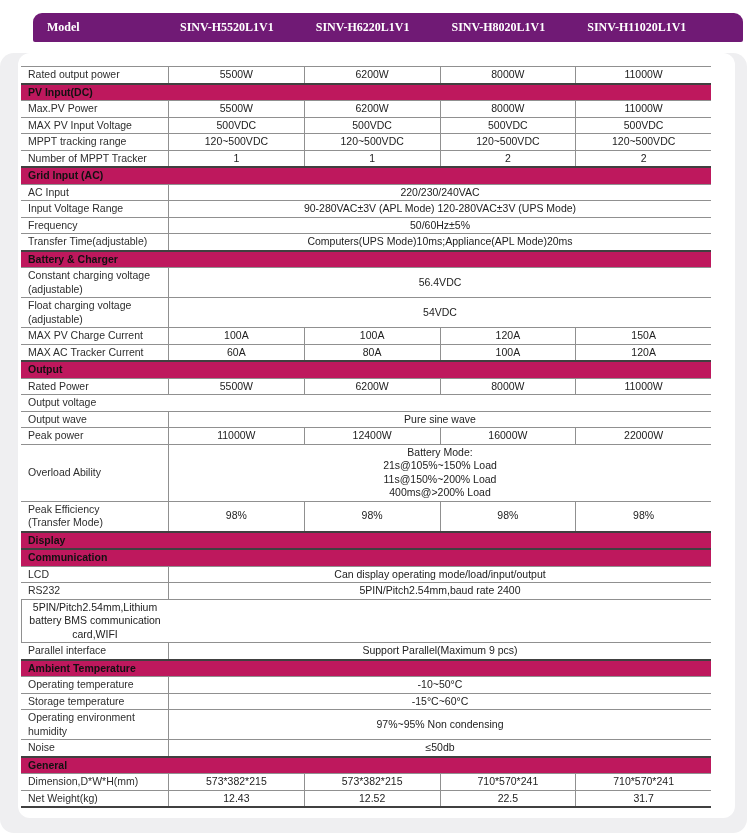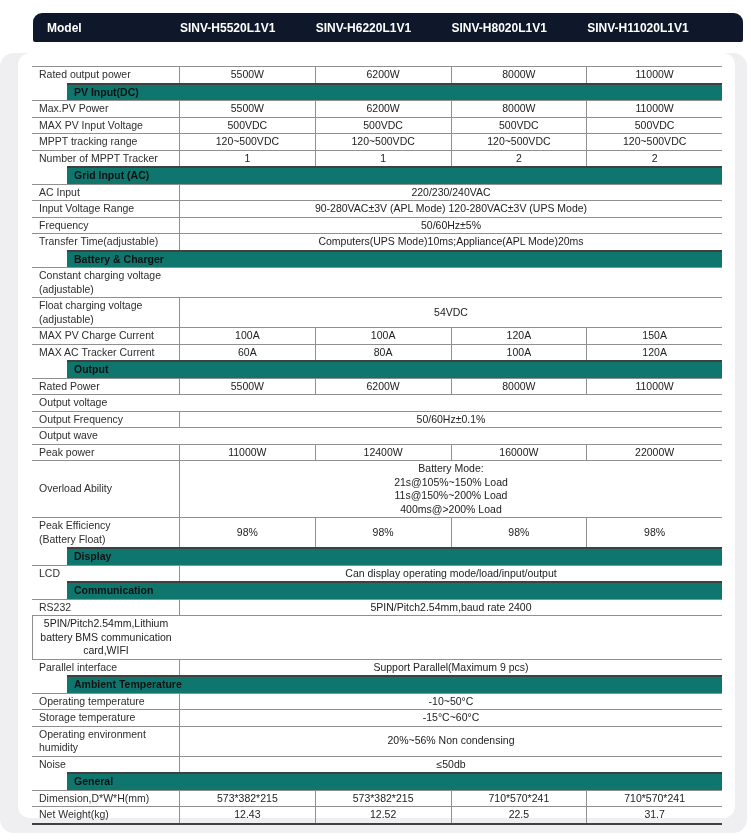--- a/index.html
+++ b/index.html
@@ -5,32 +5,32 @@
   html,body{margin:0;padding:0;background:#ffffff;}
   body{font-family:"Liberation Sans","DejaVu Sans",sans-serif;}
   .stage{position:relative;width:751px;height:840px;background:#ffffff;overflow:hidden;}
 
   .panel-bg{position:absolute;left:0;top:53px;width:747px;height:780px;
             background:#efeff1;border-radius:14px;}
   .card{position:absolute;left:18px;top:53px;width:717px;height:765px;
         background:#ffffff;border-radius:12px;}
 
   .header-bar{position:absolute;left:33px;top:13px;width:710px;height:29px;
-              background:#0f172a;border-radius:9px 9px 2px 2px;}
+              background:#701a75;border-radius:9px 9px 2px 2px;font-family:Liberation Serif, serif;}
   .header-grid{position:absolute;left:0;top:0;width:690px;height:29px;
                display:grid;grid-template-columns:147px repeat(4,1fr);align-items:center;}
   .hcell{color:#ffffff;font-weight:bold;font-size:12px;text-align:left;white-space:nowrap;}
   .hcell.hlabel{text-align:left;padding-left:14px;}
 
-  .spec-table{position:absolute;left:32px;top:66px;width:690px;
+  .spec-table{position:absolute;left:21px;top:66px;width:690px;
               border-bottom:2px solid #404040;}
   .tr{display:grid;border-top:1px solid #909090;}
   .tr.values{grid-template-columns:147px repeat(4,1fr);}
   .tr.span{grid-template-columns:147px 1fr;}
-  .tr.section{grid-template-columns:1fr;border-top:2px solid #404040;background:#0f766e;margin-left:35px;}
+  .tr.section{grid-template-columns:1fr;border-top:2px solid #404040;background:#be185d;}
   .td{display:flex;align-items:center;justify-content:center;
       font-size:10.5px;line-height:13.5px;color:#222222;
       padding:1px 6px;text-align:center;white-space:pre-line;box-sizing:border-box;}
   .td.label{justify-content:flex-start;text-align:left;padding-left:7px;color:#2e2e2e;}
   .tr.section .td{font-weight:bold;color:#111111;justify-content:flex-start;text-align:left;padding-left:7px;}
   .tr.values .td.val, .tr.span .td.val{border-left:1px solid #909090;}
 </style>
 </head>
 <body>
 
@@ -105,20 +105,21 @@
       <div class="tr span">
         <div class="td label">Transfer Time(adjustable)</div>
         <div class="td val">Computers(UPS Mode)10ms;Appliance(APL Mode)20ms</div>
       </div>
       <div class="tr section">
         <div class="td label">Battery &amp; Charger</div>
       </div>
       <div class="tr span">
         <div class="td label">Constant charging voltage
 (adjustable)</div>
+        <div class="td val">56.4VDC</div>
       </div>
       <div class="tr span">
         <div class="td label">Float charging voltage
 (adjustable)</div>
         <div class="td val">54VDC</div>
       </div>
       <div class="tr values">
         <div class="td label">MAX PV Charge Current</div>
         <div class="td val">100A</div>
         <div class="td val">100A</div>
@@ -139,58 +140,55 @@
         <div class="td label">Rated Power</div>
         <div class="td val">5500W</div>
         <div class="td val">6200W</div>
         <div class="td val">8000W</div>
         <div class="td val">11000W</div>
       </div>
       <div class="tr span">
         <div class="td label">Output voltage</div>
       </div>
       <div class="tr span">
-        <div class="td label">Output Frequency</div>
-        <div class="td val">50/60Hz±0.1%</div>
-      </div>
-      <div class="tr span">
         <div class="td label">Output wave</div>
+        <div class="td val">Pure sine wave</div>
       </div>
       <div class="tr values">
         <div class="td label">Peak power</div>
         <div class="td val">11000W</div>
         <div class="td val">12400W</div>
         <div class="td val">16000W</div>
         <div class="td val">22000W</div>
       </div>
       <div class="tr span">
         <div class="td label">Overload Ability</div>
         <div class="td val">Battery Mode:
 21s@105%~150% Load
 11s@150%~200% Load
 400ms@&gt;200% Load</div>
       </div>
       <div class="tr values">
         <div class="td label">Peak Efficiency
-(Battery Float)</div>
+(Transfer Mode)</div>
         <div class="td val">98%</div>
         <div class="td val">98%</div>
         <div class="td val">98%</div>
         <div class="td val">98%</div>
       </div>
       <div class="tr section">
         <div class="td label">Display</div>
+      </div>
+      <div class="tr section">
+        <div class="td label">Communication</div>
       </div>
       <div class="tr span">
         <div class="td label">LCD</div>
         <div class="td val">Can display operating mode/load/input/output</div>
       </div>
-      <div class="tr section">
-        <div class="td label">Communication</div>
-      </div>
       <div class="tr span">
         <div class="td label">RS232</div>
         <div class="td val">5PIN/Pitch2.54mm,baud rate 2400</div>
       </div>
       <div class="tr span">
         <div class="td val">5PIN/Pitch2.54mm,Lithium battery BMS communication card,WIFI</div>
       </div>
       <div class="tr span">
         <div class="td label">Parallel interface</div>
         <div class="td val">Support Parallel(Maximum 9 pcs)</div>
@@ -202,21 +200,21 @@
         <div class="td label">Operating temperature</div>
         <div class="td val">-10~50°C</div>
       </div>
       <div class="tr span">
         <div class="td label">Storage temperature</div>
         <div class="td val">-15°C~60°C</div>
       </div>
       <div class="tr span">
         <div class="td label">Operating environment
 humidity</div>
-        <div class="td val">20%~56% Non condensing</div>
+        <div class="td val">97%~95% Non condensing</div>
       </div>
       <div class="tr span">
         <div class="td label">Noise</div>
         <div class="td val">≤50db</div>
       </div>
       <div class="tr section">
         <div class="td label">General</div>
       </div>
       <div class="tr values">
         <div class="td label">Dimension,D*W*H(mm)</div>

